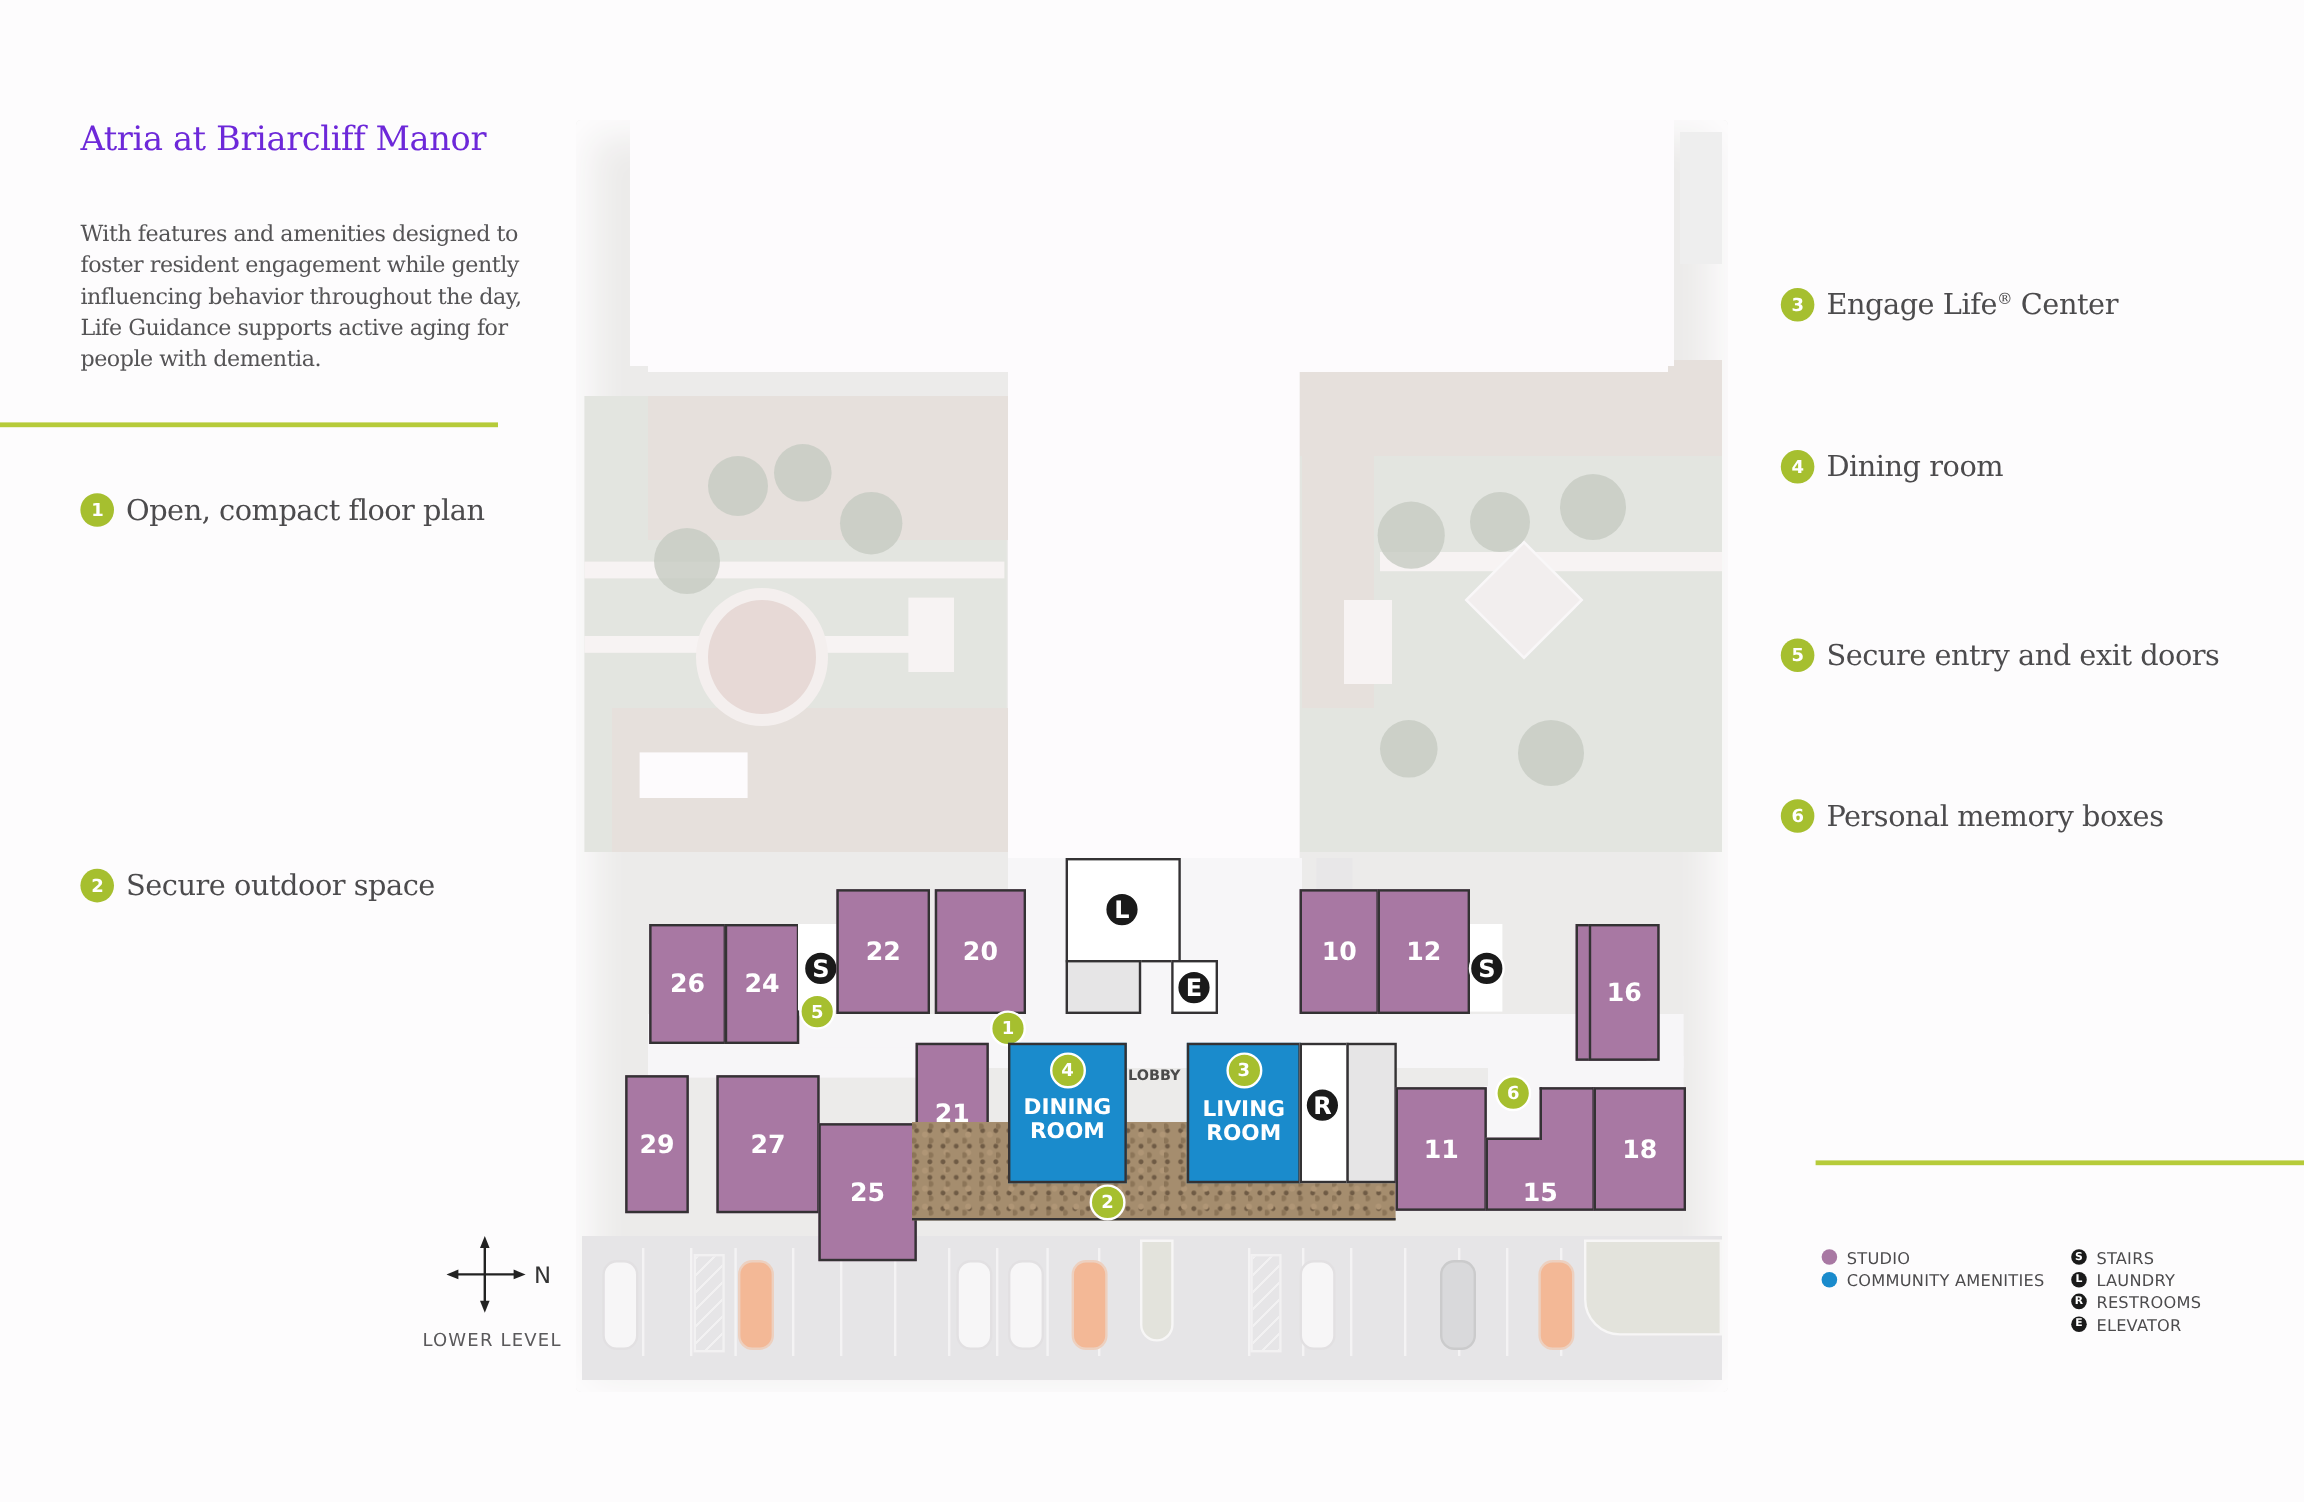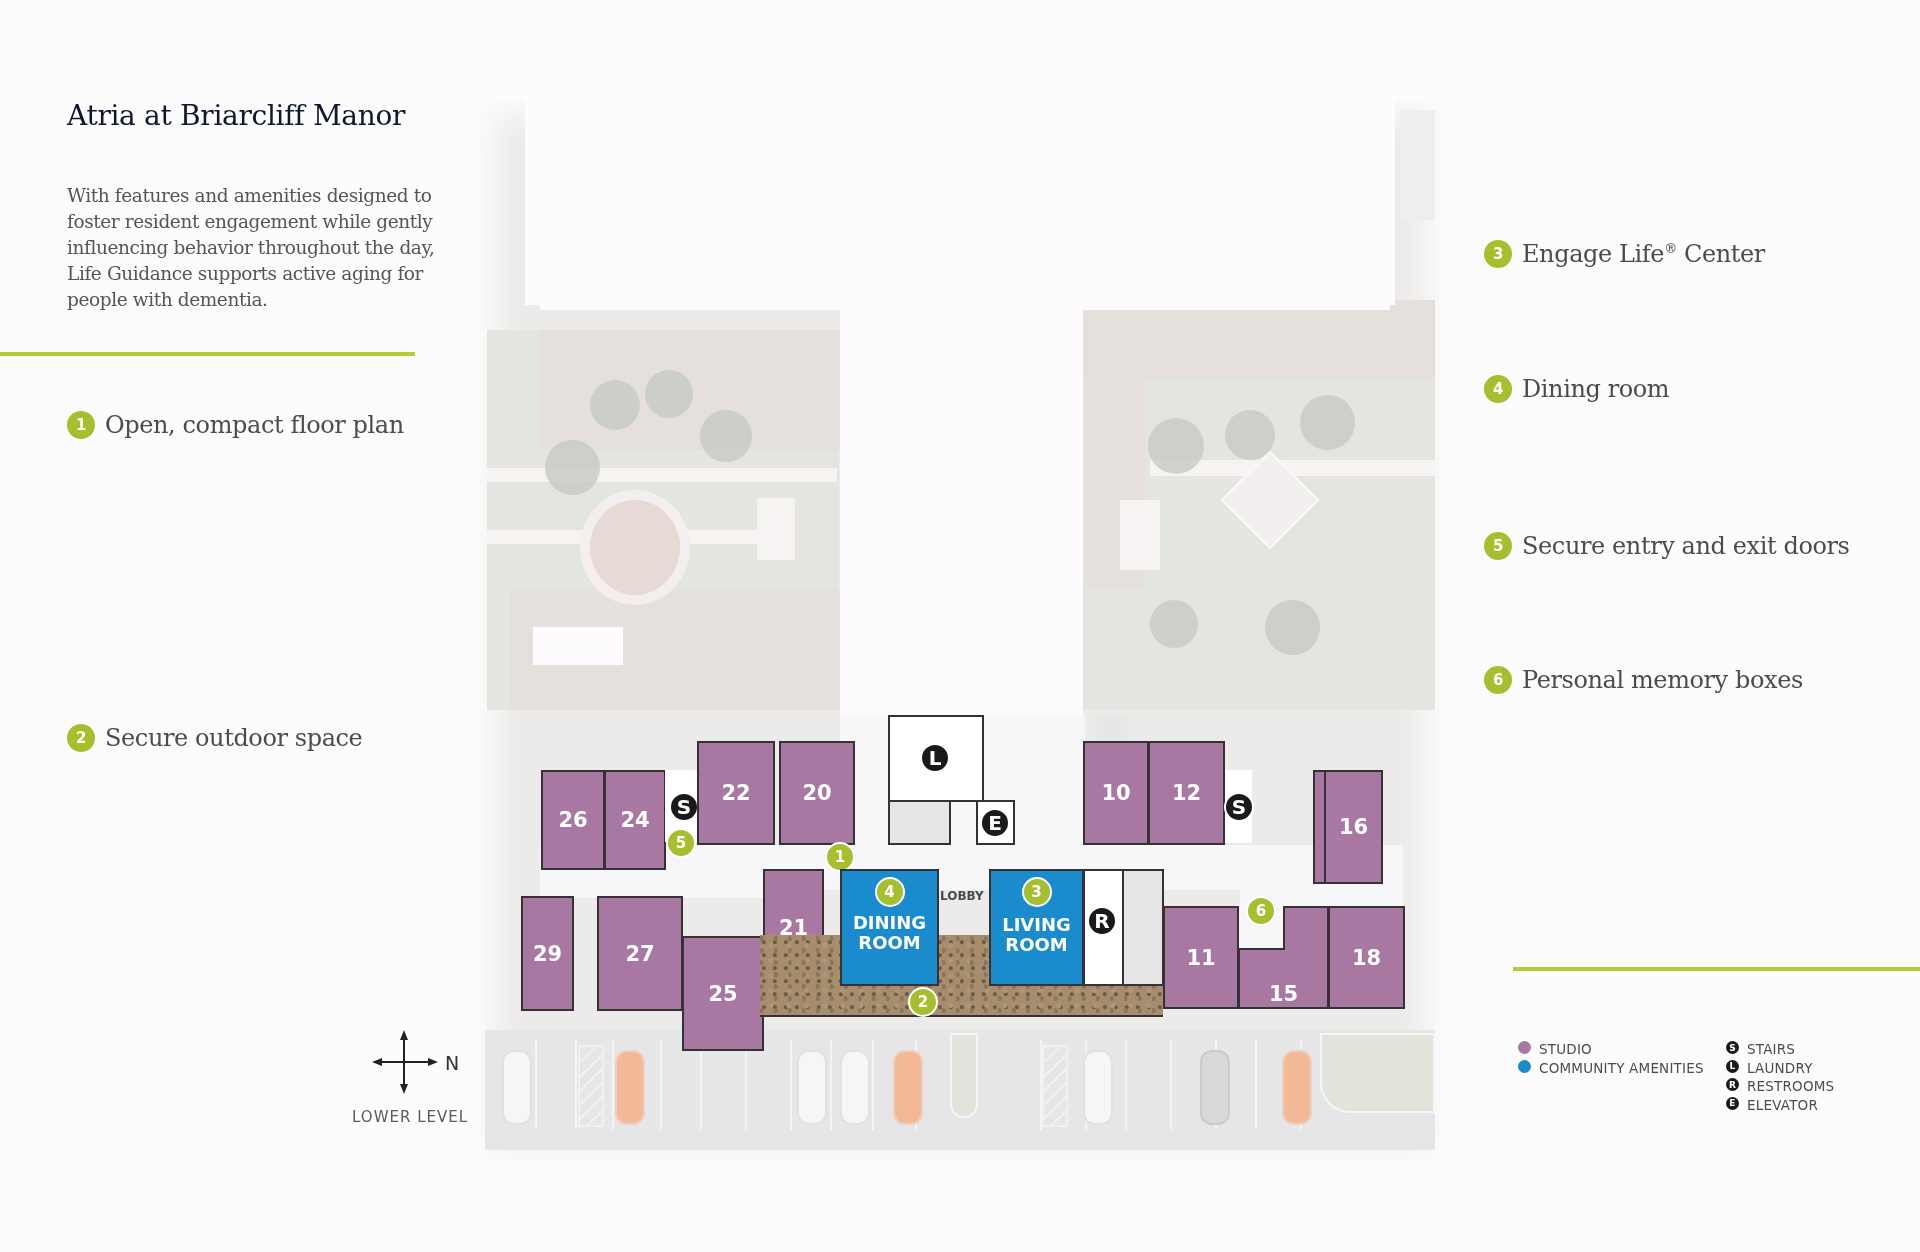--- a/index.html
+++ b/index.html
@@ -2,21 +2,21 @@
 <html><head>
 <meta charset="utf-8">
 <style>
   * { box-sizing: border-box; margin: 0; padding: 0; }
   html, body { width: 1920px; height: 1252px; background: #fdfcfd; overflow: hidden; }
   body { position: relative; font-family: "DejaVu Sans", sans-serif; color: #4b4a4c; }
 
   .abs { position: absolute; }
 
   
-  .title { left: 67px; top: 98px; font-family: "DejaVu Serif", serif; font-size: 28px; line-height: 36px; color: #0f172a; font-weight: normal; letter-spacing: -0.3px; }
+  .title { left: 67px; top: 98px; font-family: "DejaVu Serif", serif; font-size: 28px; line-height: 36px; color: #6d28d9; font-weight: normal; letter-spacing: -0.3px; }
   .desc { left: 67px; top: 183px; width: 380px; font-family: "DejaVu Serif", serif; font-size: 18.5px; line-height: 26px; color: #555456; letter-spacing: -0.4px; }
   .rule { height: 4px; background: #b6cb3a; }
 
   .feature { display: flex; align-items: center; gap: 10px; font-family: "DejaVu Serif", serif; font-size: 24px; color: #4c4b4d; letter-spacing: -0.4px; white-space: nowrap; }
   .badge { width: 28px; height: 28px; border-radius: 50%; background: #a6bf2f; color: #fff; font-family: "DejaVu Sans", sans-serif; font-size: 15px; font-weight: bold; display: flex; align-items: center; justify-content: center; flex: none; }
   .sup-r { font-size: 13px; vertical-align: super; }
 
   
   .map-bg { left: 480px; top: 100px; width: 960px; height: 1060px; background: #ecebea; filter: blur(0.3px); border-radius: 4px; box-shadow: 0 0 30px 14px #fdfcfd inset; }
   .bldg { background: #fdfbfd; }

